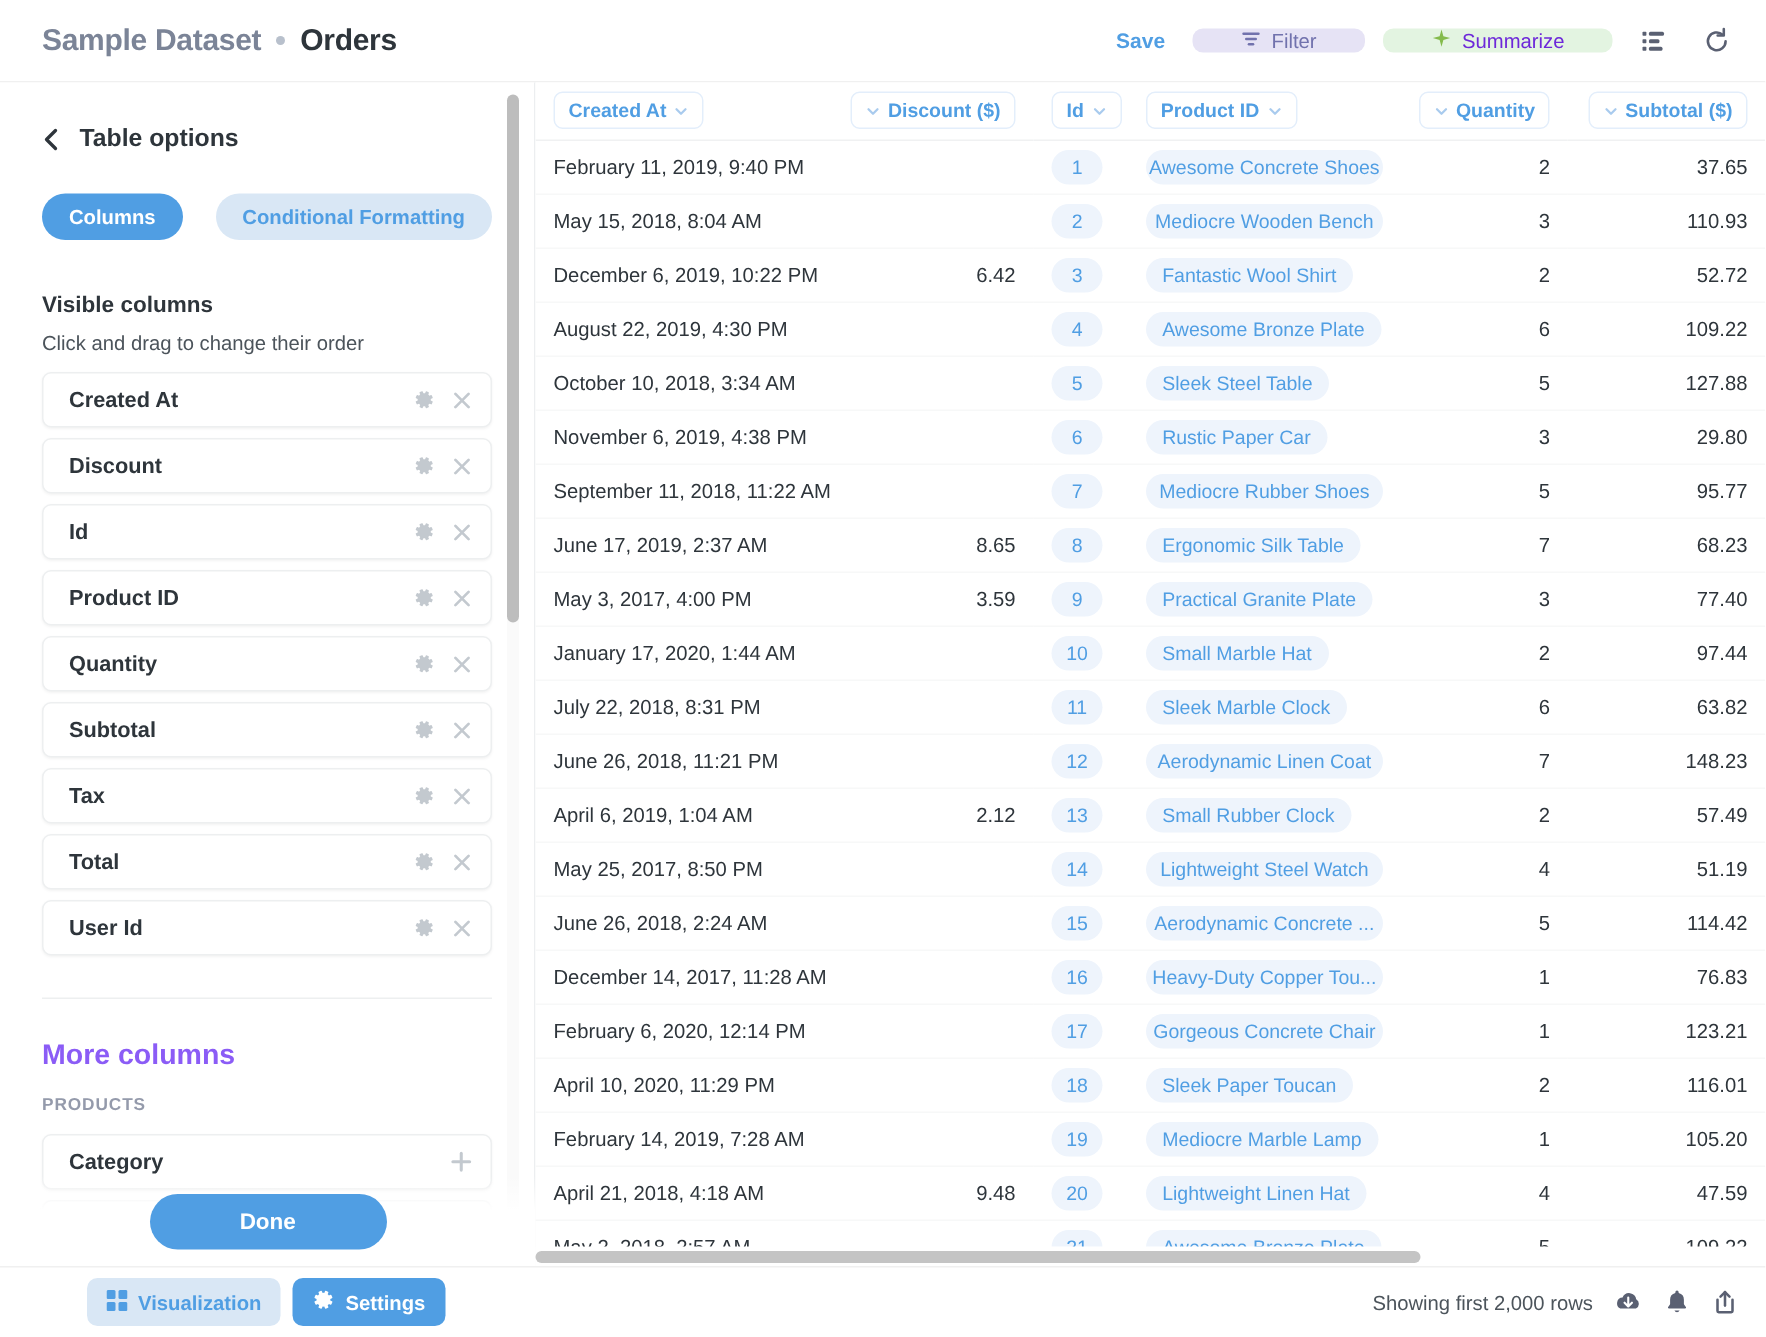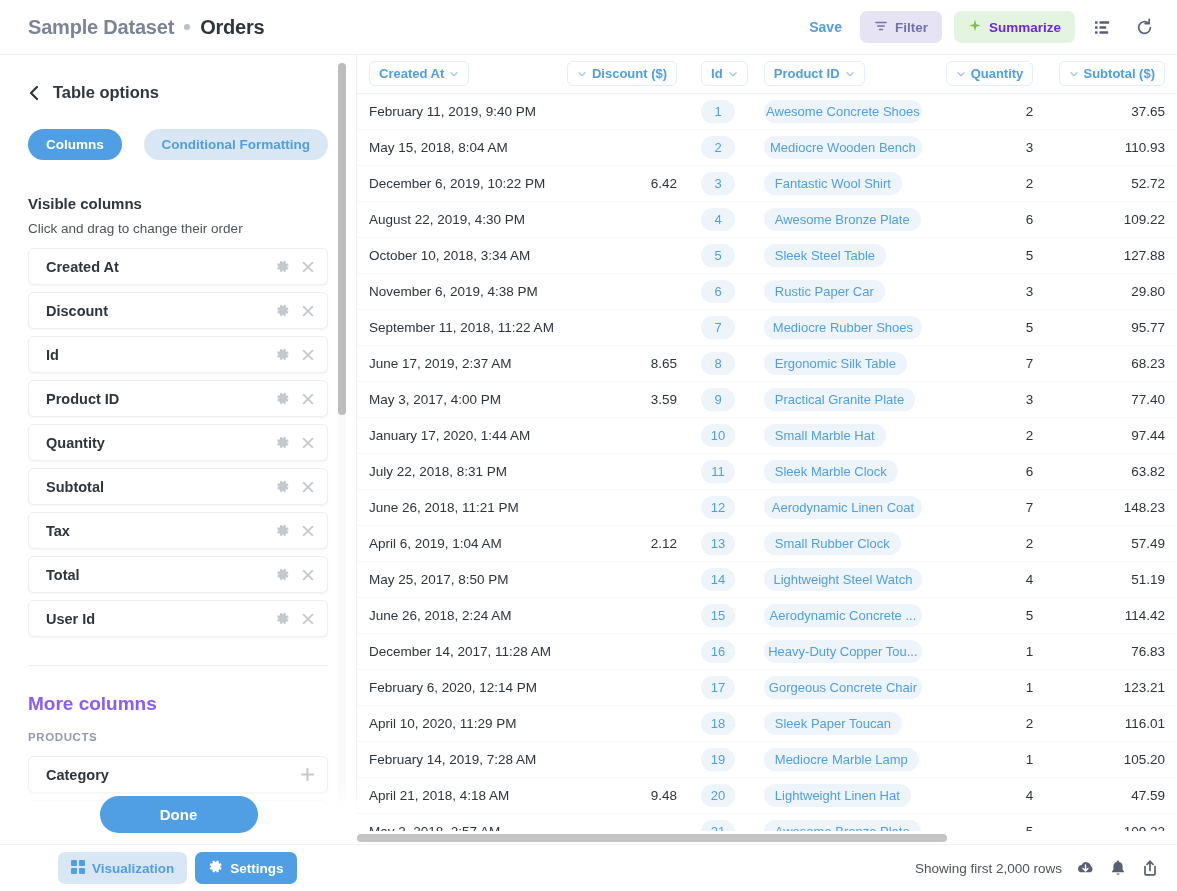--- a/index.html
+++ b/index.html
@@ -27,22 +27,22 @@
   .brand-dot { width: 6px; height: 6px; border-radius: 50%; background: #b8c0cc; }
   .brand-table {
     font-size: 20px; font-weight: bold; color: #2e353b; letter-spacing: -0.2px;
   }
   .top-actions { margin-left: auto; display: flex; align-items: center; gap: 12px; }
   .save-link {
     color: #509ee3; font-size: 14px; font-weight: bold; cursor: pointer; padding: 4px 6px;
   }
   .pill-btn {
     display: flex; align-items: center; gap: 7px;
-    height: 32px; padding: 0 14px; border-radius: 7px;
-    font-size: 13.5px; font-weight: bold; cursor: pointer; border: none;
+    height: 16px; padding: 0 32px; border-radius: 7px;
+    font-size: 13.5px; font-weight: normal; cursor: pointer; border: none;
     font-family: "Liberation Sans", sans-serif;
   }
   .filter-btn { background: #e6e3f5; color: #7172ad; }
   .summarize-btn { background: #e3f4e1; color: #6d28d9; }
   .icon-btn {
     width: 30px; height: 30px; display: flex; align-items: center; justify-content: center;
     cursor: pointer; color: #5a6072; background: none; border: none;
   }
 
   

